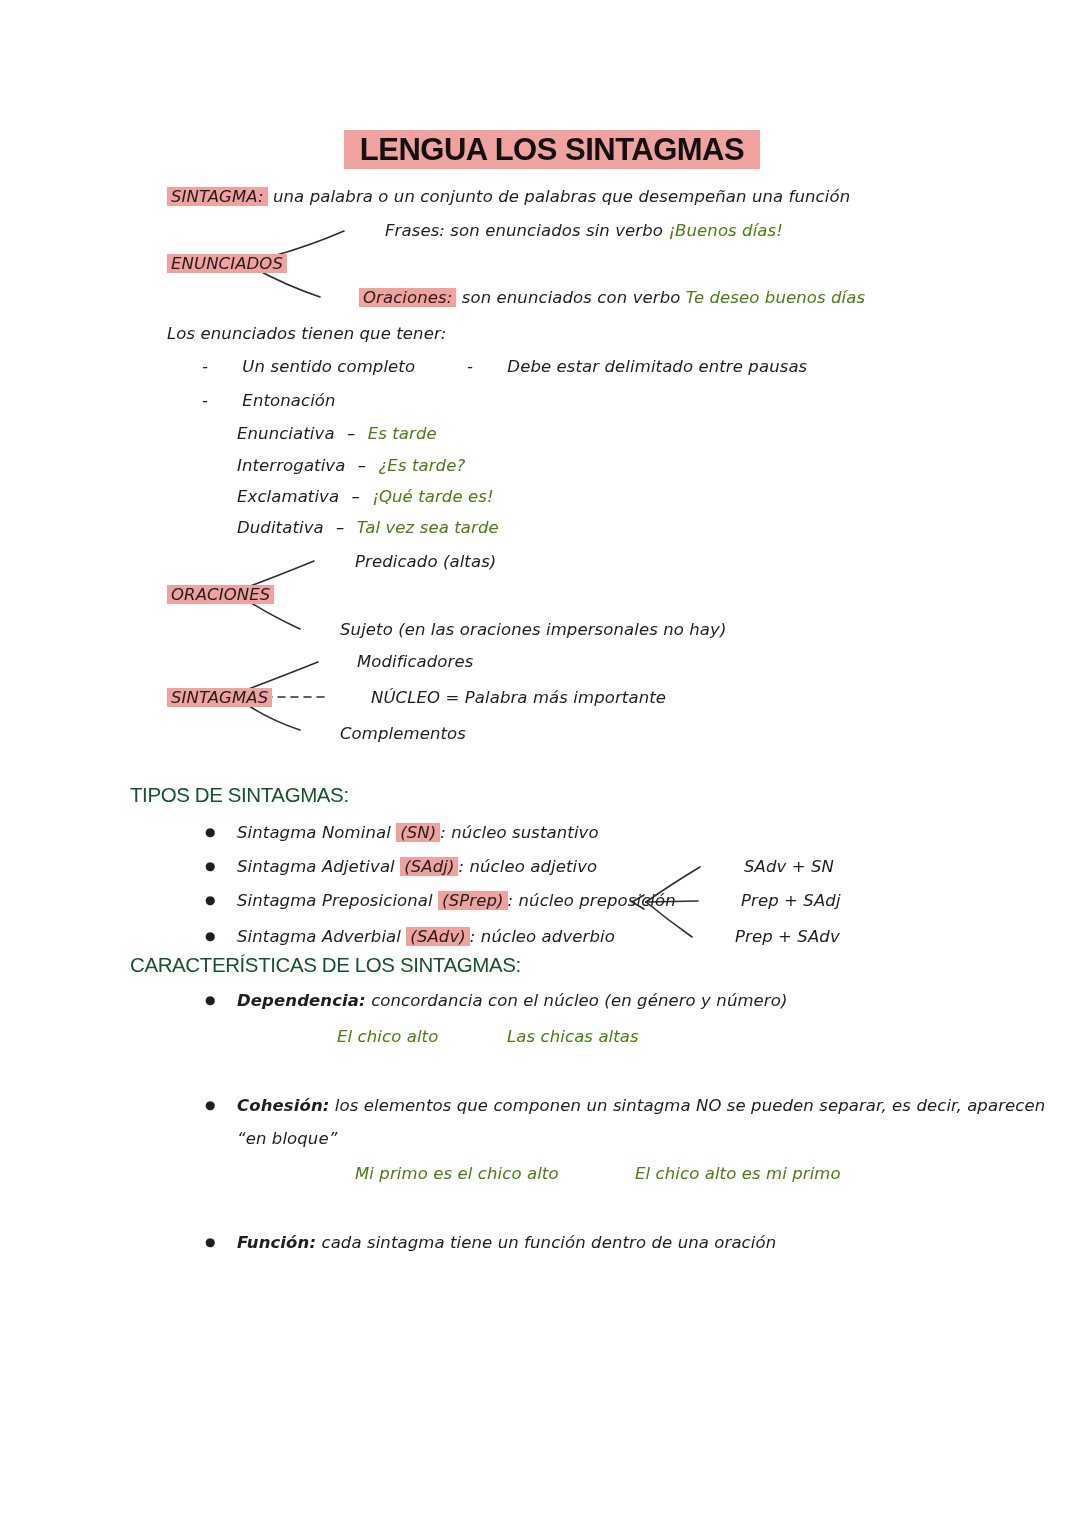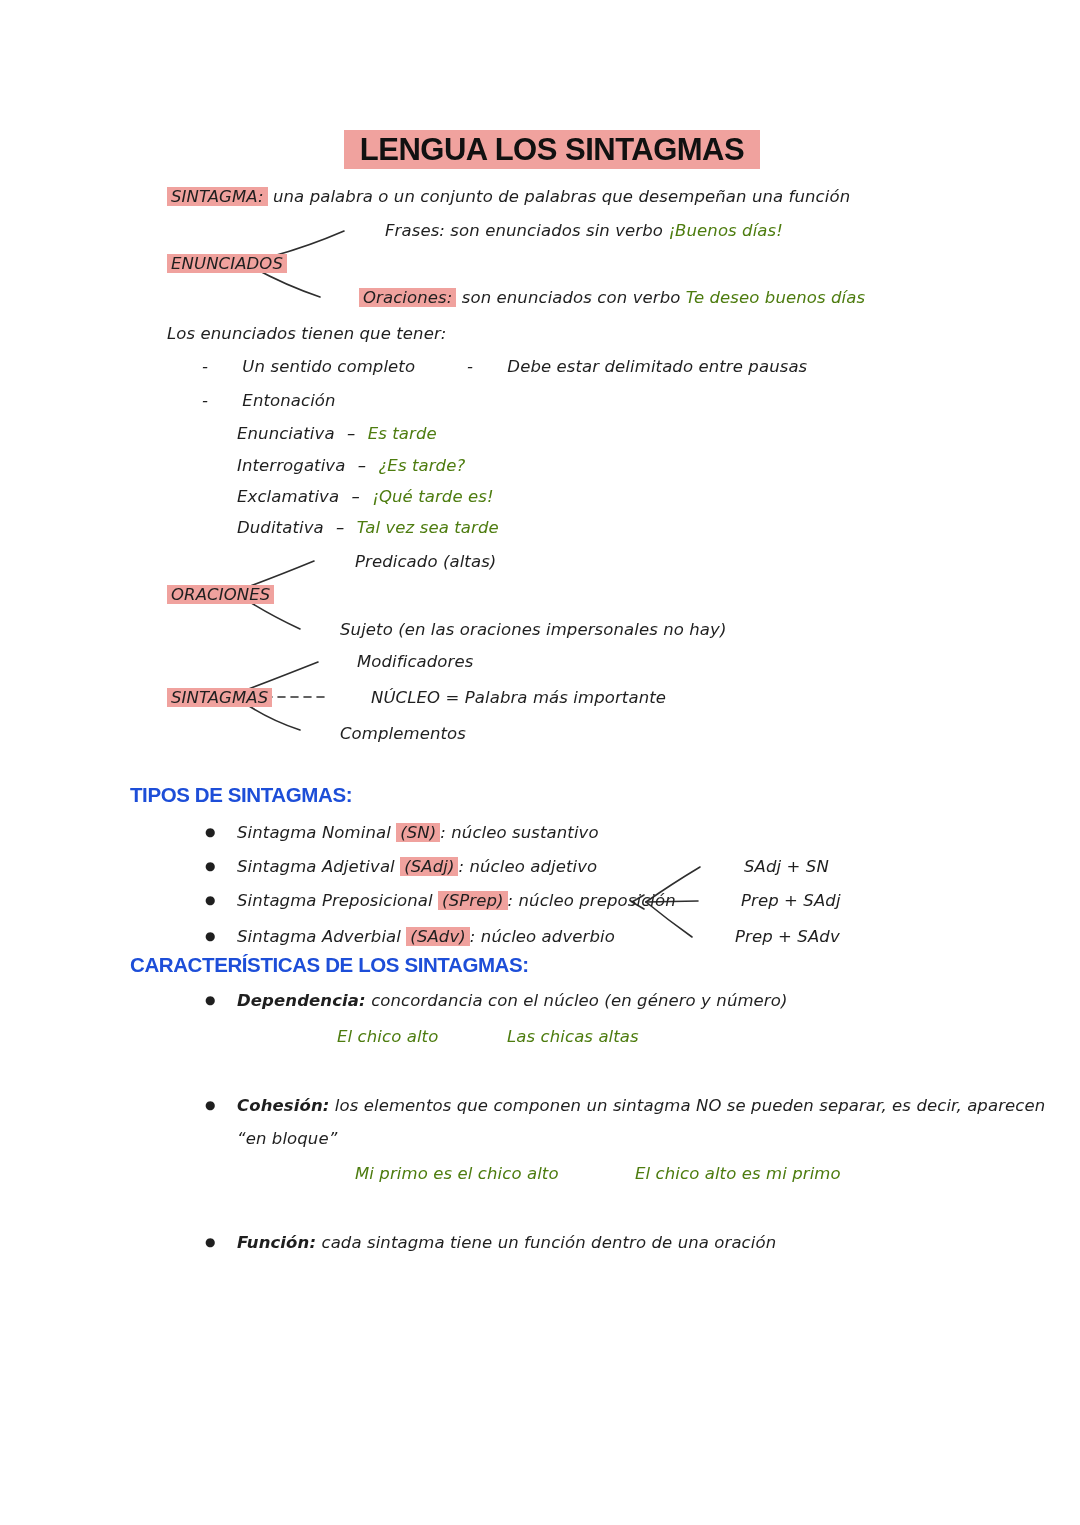--- a/index.html
+++ b/index.html
@@ -18,22 +18,22 @@
   }
   .blue { color:#4d7c0f; }
   .bold { font-weight:bold; }
   .hl { background:#f0a29e; padding:0 4px; }
   .title-row { position:absolute; width:100%; text-align:center; }
   .title-text {
     font-family:"Liberation Sans", sans-serif; font-style:normal; font-weight:bold;
     font-size:31px; letter-spacing:-0.5px; color:#111; padding:2px 16px;margin-left:24px;
   }
   .heading {
-    position:absolute; font-family:"Liberation Sans", sans-serif; font-weight:bold;
-    font-size:20.5px; letter-spacing:-0.4px; color:#1d4ed8; white-space:nowrap;
+    position:absolute; font-family:"Liberation Sans", sans-serif; font-weight:normal;
+    font-size:20.5px; letter-spacing:-0.4px; color:#14532d; white-space:nowrap;
   }
   .bullet { display:inline-block; width:32px; font-size:12px; font-style:normal; transform:translateY(-2px); }
   .dash { display:inline-block; width:35px; font-style:italic; }
   .sep { margin:0 7px; }
 </style>
 </head>
 <body>
 
 <div class="page">
 
@@ -136,21 +136,21 @@
   <div class="hw" style="left:168px; top:856px">
     <span class="bullet">●</span><span>Sintagma Adjetival </span><span class="hl">(SAdj)</span><span>: núcleo adjetivo</span>
   </div>
   <div class="hw" style="left:168px; top:890px">
     <span class="bullet">●</span><span>Sintagma Preposicional </span><span class="hl">(SPrep)</span><span>: núcleo preposición</span>
   </div>
   <div class="hw" style="left:168px; top:926px">
     <span class="bullet">●</span><span>Sintagma Adverbial </span><span class="hl">(SAdv)</span><span>: núcleo adverbio</span>
   </div>
 
-  <div class="hw" style="left:707px; top:856px">SAdj + SN</div>
+  <div class="hw" style="left:707px; top:856px">SAdv + SN</div>
   <div class="hw" style="left:704px; top:890px">Prep + SAdj</div>
   <div class="hw" style="left:698px; top:926px">Prep + SAdv</div>
 
   <div class="heading" style="left:130px; top:953px">CARACTERÍSTICAS DE LOS SINTAGMAS:</div>
 
   <div class="hw" style="left:168px; top:990px">
     <span class="bullet">●</span><span class="bold">Dependencia:</span>
     <span>concordancia con el núcleo (en género y número)</span>
   </div>
   <div class="hw blue" style="left:300px; top:1026px">El chico alto</div>

